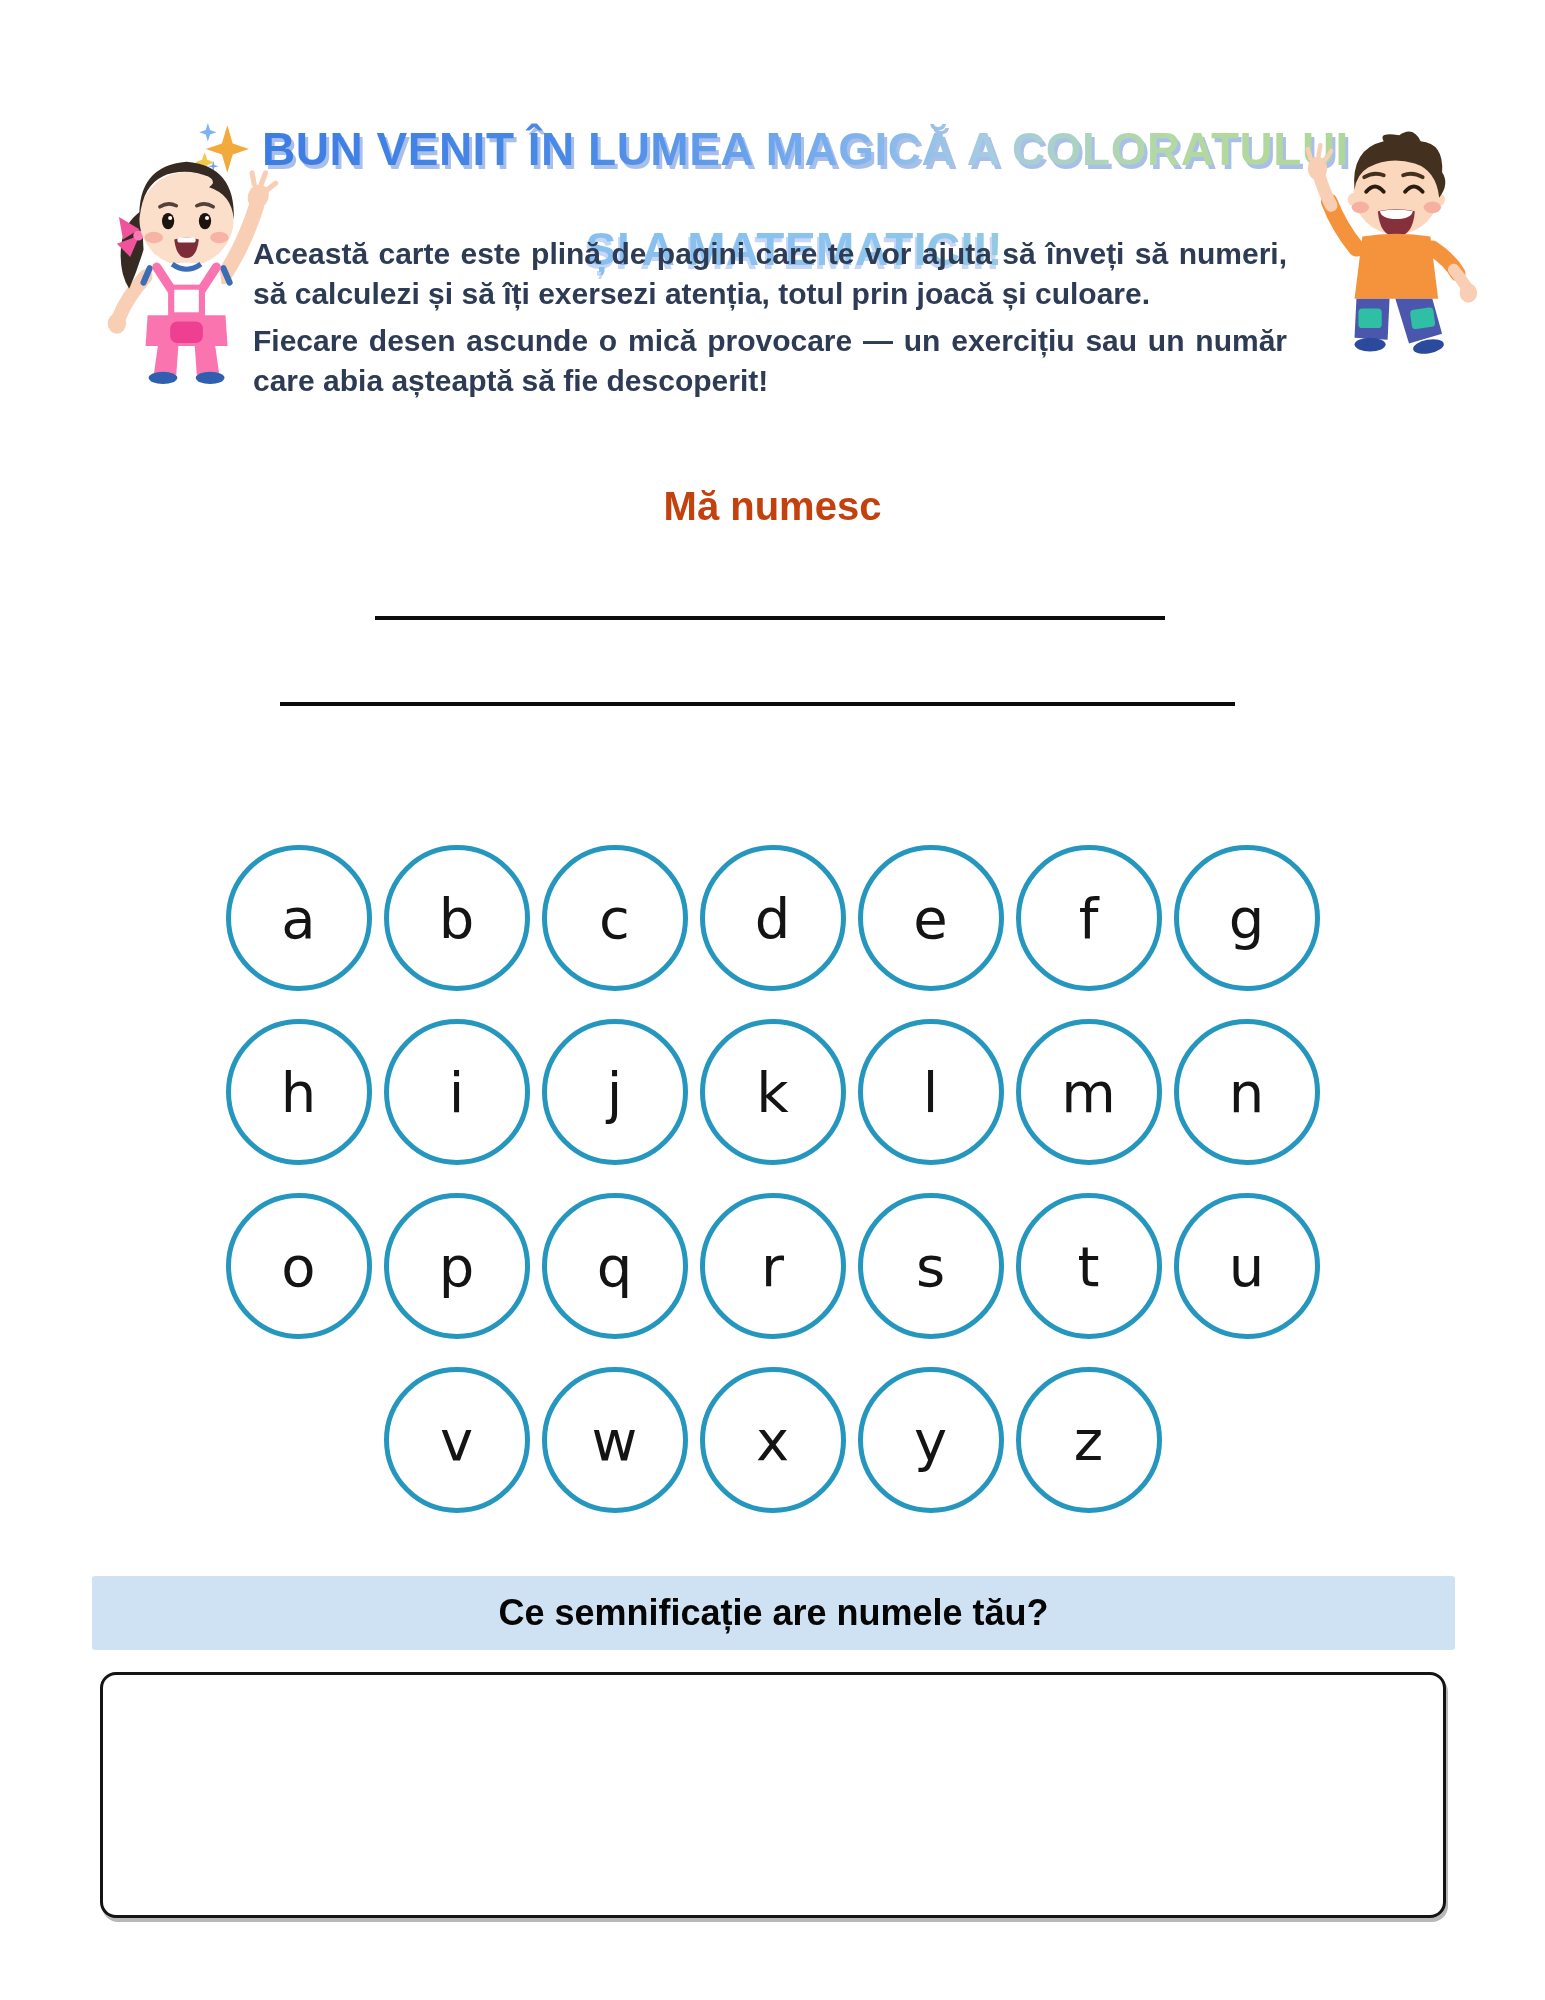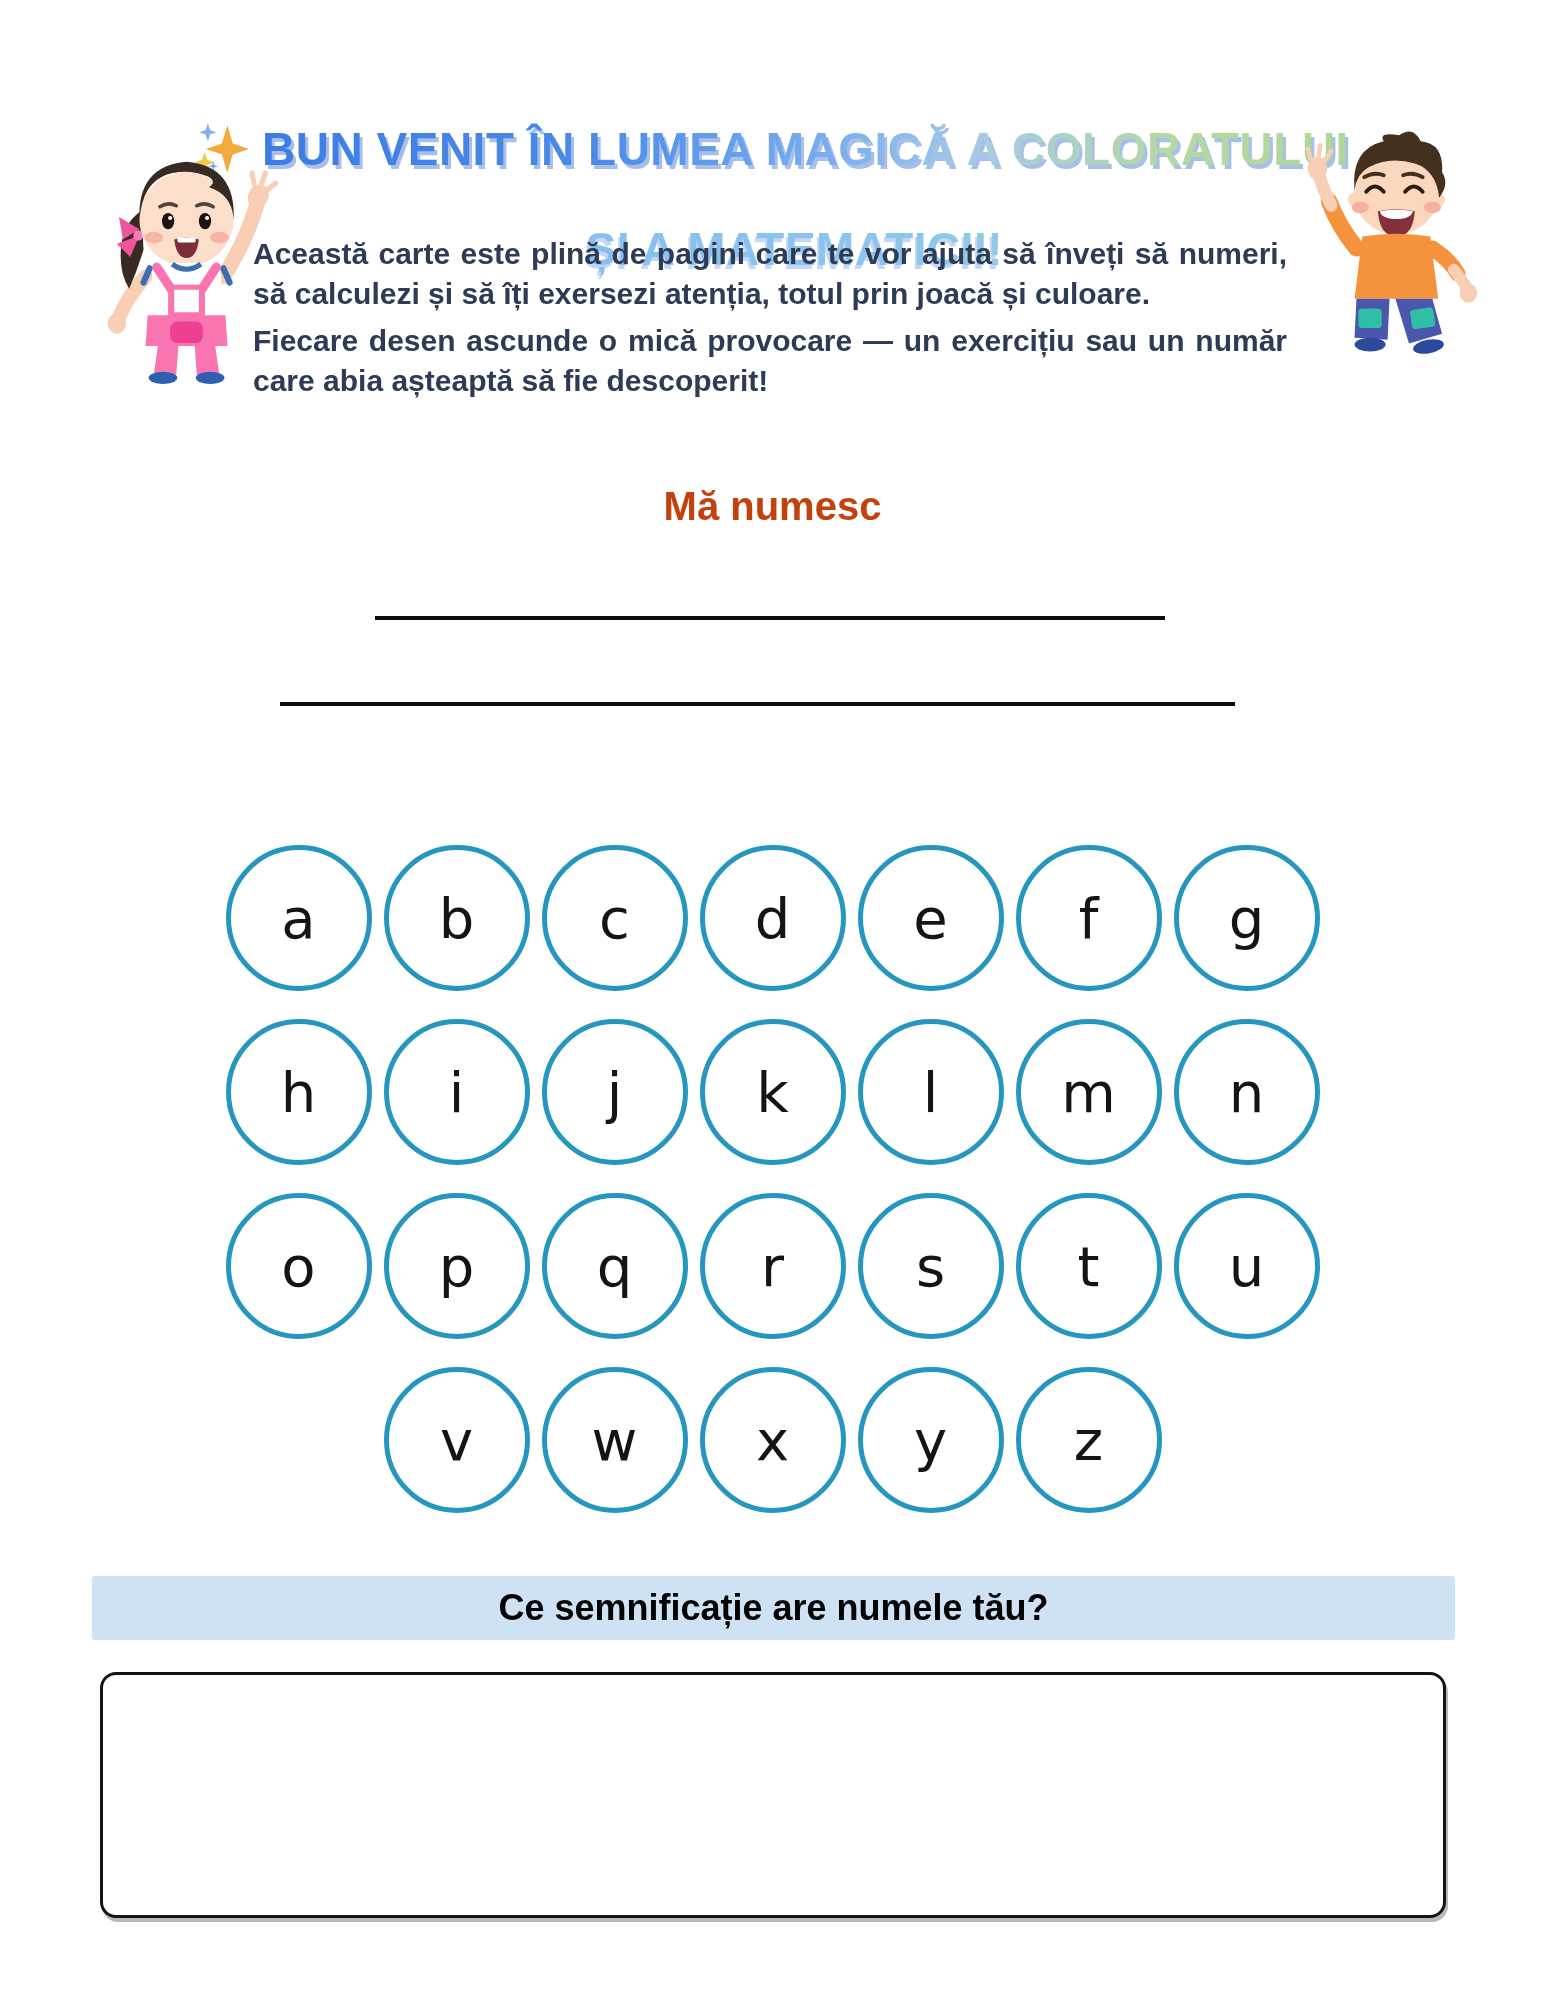--- a/index.html
+++ b/index.html
@@ -64,21 +64,21 @@
     border:5.5px solid var(--circle-border,#2596be);
     background:#fff;
     display:flex; align-items:center; justify-content:center;
     font-family:"DejaVu Sans", sans-serif;
     font-size:56px; font-weight:400; color:#141414;
     box-sizing:content-box;
   }
 
   
   .question-banner {
-    position:absolute; left:92px; top:1576px; width:1363px; height:64px;
+    position:absolute; left:92px; top:1576px; width:1363px; height:74px;
     background:var(--banner-bg,#cfe2f3); border-radius:3px;
     display:flex; align-items:center; justify-content:center;
     font-size:36px; font-weight:700; color:#050505;
   }
   .answer-box {
     position:absolute; left:100px; top:1672px; width:1340px; height:240px;
     background:#fff; border:3px solid #141414; border-radius:16px;
     box-shadow:2px 4px 0 rgba(0,0,0,0.28);
   }
 </style>

